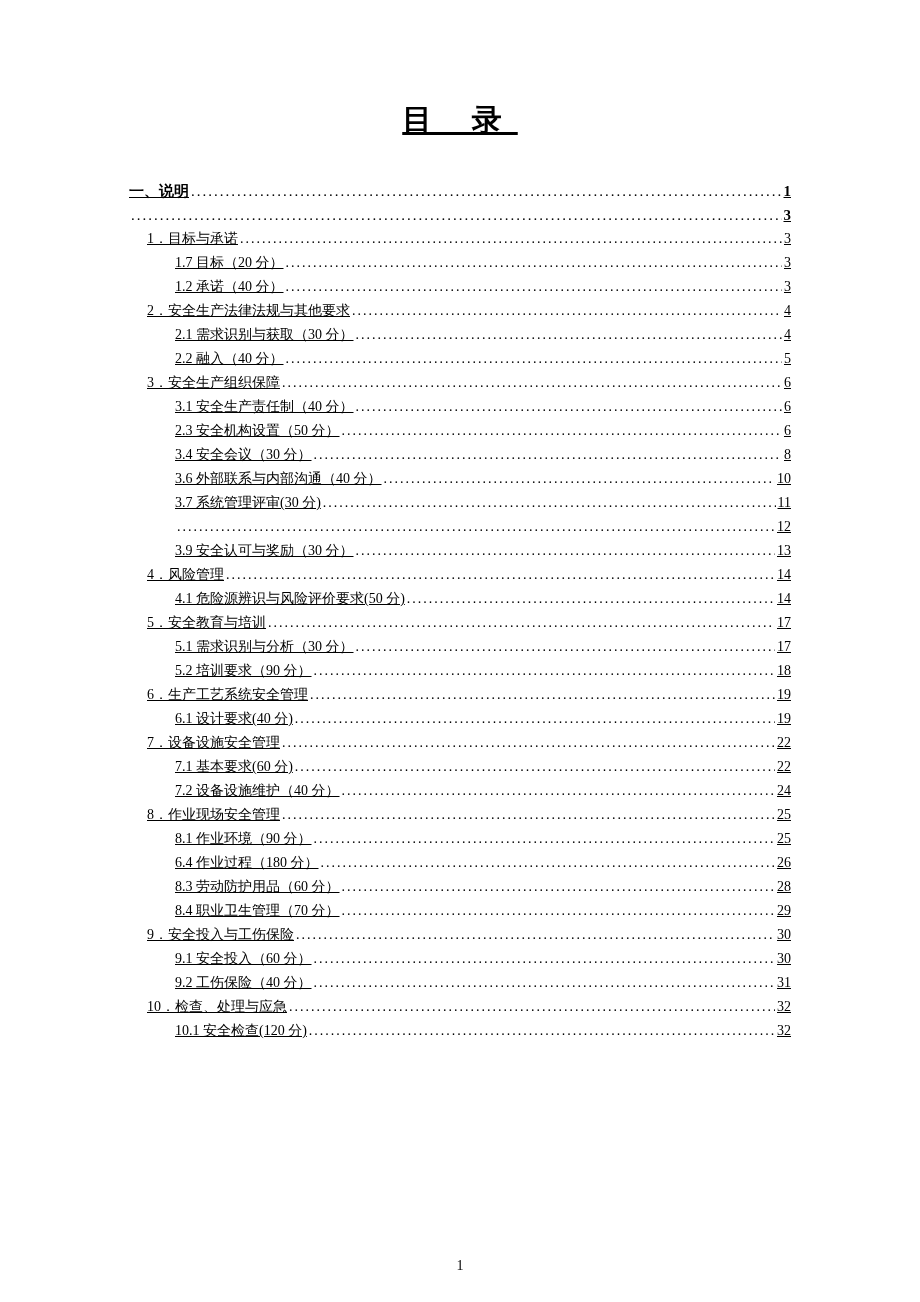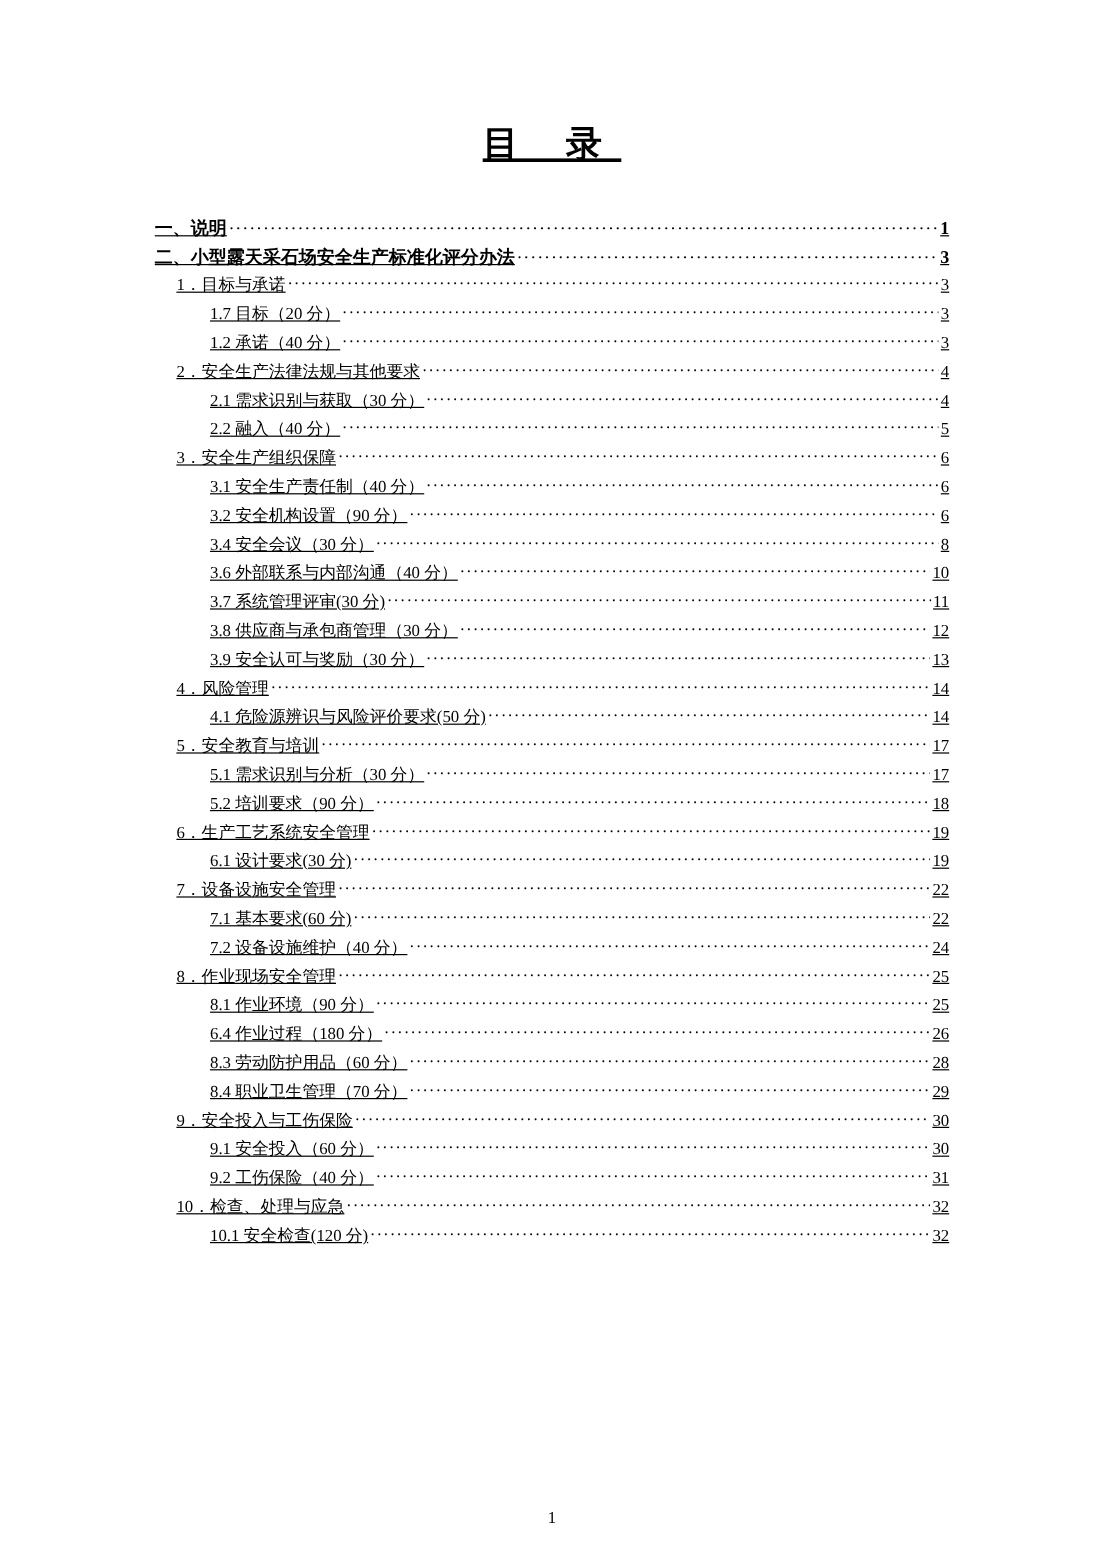--- a/index.html
+++ b/index.html
@@ -20,21 +20,21 @@
   .title {
     font-family: "SimHei", "SimSun", serif;
     font-size: 30px;
     font-weight: bold;
     text-align: center;
     letter-spacing: 16px;
     margin-bottom: 38px;
   }
   .toc-row {
     display: flex;
-    align-items: center;
+    align-items: flex-end;
     font-size: 14px;
     line-height: 24px;
     white-space: nowrap;
   }
   .toc-row.l1 { font-weight: bold; padding-left: 0; font-size: 15px; }
   .toc-row.l2 { padding-left: 18px; }
   .toc-row.l3 { padding-left: 46px; }
   .label { flex: 0 0 auto; }
   .leader {
     flex: 1 1 auto;
@@ -69,21 +69,20 @@
   <div class="title">目 录</div>
 
   <div id="toc-container">
       <div class="toc-row l1">
         <span class="label">一、说明</span>
         <span> </span>
         <span class="leader"></span>
         <span class="pg">1</span>
       </div>
       <div class="toc-row l1">
-        <span class="label">二、小型露天采石场安全生产标准化评分办法</span>
         <span> </span>
         <span class="leader"></span>
         <span class="pg">3</span>
       </div>
       <div class="toc-row l2">
         <span class="label">1．目标与承诺</span>
         <span> </span>
         <span class="leader"></span>
         <span class="pg">3</span>
       </div>
@@ -123,21 +122,21 @@
         <span class="leader"></span>
         <span class="pg">6</span>
       </div>
       <div class="toc-row l3">
         <span class="label">3.1 安全生产责任制（40 分）</span>
         <span> </span>
         <span class="leader"></span>
         <span class="pg">6</span>
       </div>
       <div class="toc-row l3">
-        <span class="label">3.2 安全机构设置（90 分）</span>
+        <span class="label">2.3 安全机构设置（50 分）</span>
         <span> </span>
         <span class="leader"></span>
         <span class="pg">6</span>
       </div>
       <div class="toc-row l3">
         <span class="label">3.4 安全会议（30 分）</span>
         <span> </span>
         <span class="leader"></span>
         <span class="pg">8</span>
       </div>
@@ -147,21 +146,20 @@
         <span class="leader"></span>
         <span class="pg">10</span>
       </div>
       <div class="toc-row l3">
         <span class="label">3.7 系统管理评审(30 分)</span>
         <span> </span>
         <span class="leader"></span>
         <span class="pg">11</span>
       </div>
       <div class="toc-row l3">
-        <span class="label">3.8 供应商与承包商管理（30 分）</span>
         <span> </span>
         <span class="leader"></span>
         <span class="pg">12</span>
       </div>
       <div class="toc-row l3">
         <span class="label">3.9 安全认可与奖励（30 分）</span>
         <span> </span>
         <span class="leader"></span>
         <span class="pg">13</span>
       </div>
@@ -195,21 +193,21 @@
         <span class="leader"></span>
         <span class="pg">18</span>
       </div>
       <div class="toc-row l2">
         <span class="label">6．生产工艺系统安全管理</span>
         <span> </span>
         <span class="leader"></span>
         <span class="pg">19</span>
       </div>
       <div class="toc-row l3">
-        <span class="label">6.1 设计要求(30 分)</span>
+        <span class="label">6.1 设计要求(40 分)</span>
         <span> </span>
         <span class="leader"></span>
         <span class="pg">19</span>
       </div>
       <div class="toc-row l2">
         <span class="label">7．设备设施安全管理</span>
         <span> </span>
         <span class="leader"></span>
         <span class="pg">22</span>
       </div>

